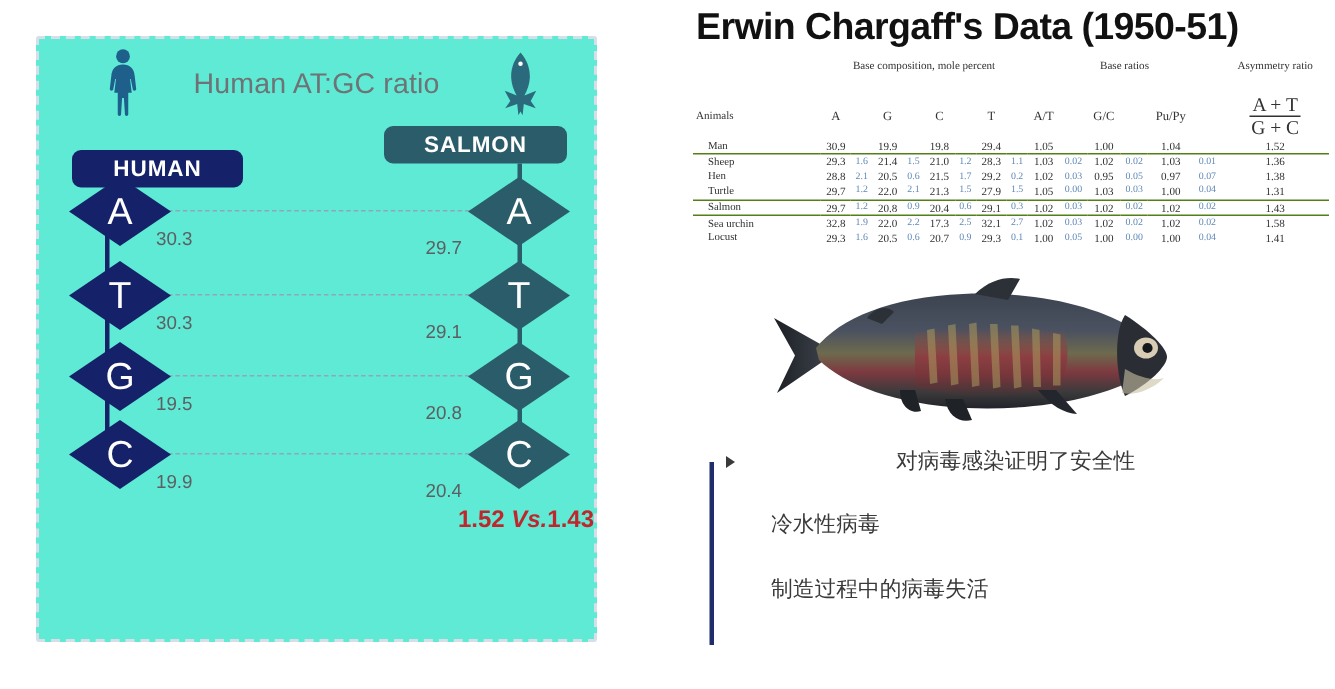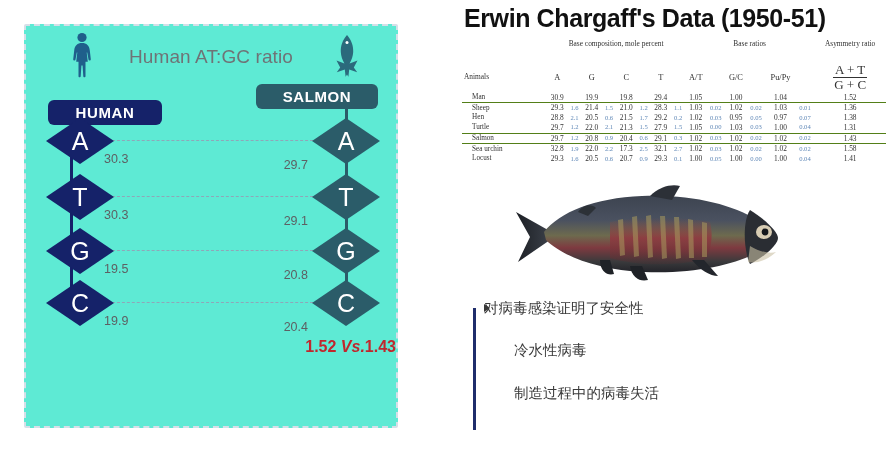--- a/index.html
+++ b/index.html
@@ -232,21 +232,21 @@
     background: #1f2d6b;
   }
   .bullet-line {
     position: relative;
     font-size: 14.5px;
     color: #3a3a3a;
     font-family: "DejaVu Sans", sans-serif;
     line-height: 1.2;
     margin-bottom: 25px;
   }
-  .bullet-line.first { padding-left: 14px; }
+  .bullet-line.first { padding-left: 14px; text-align: center; }
   .bullet-line.indent { padding-left: 44px; }
   .tri {
     position: absolute;
     left: 14px; top: 4px;
     width: 0; height: 0;
     border-left: 6px solid #3a3a3a;
     border-top: 4px solid transparent;
     border-bottom: 4px solid transparent;
   }
 </style>

